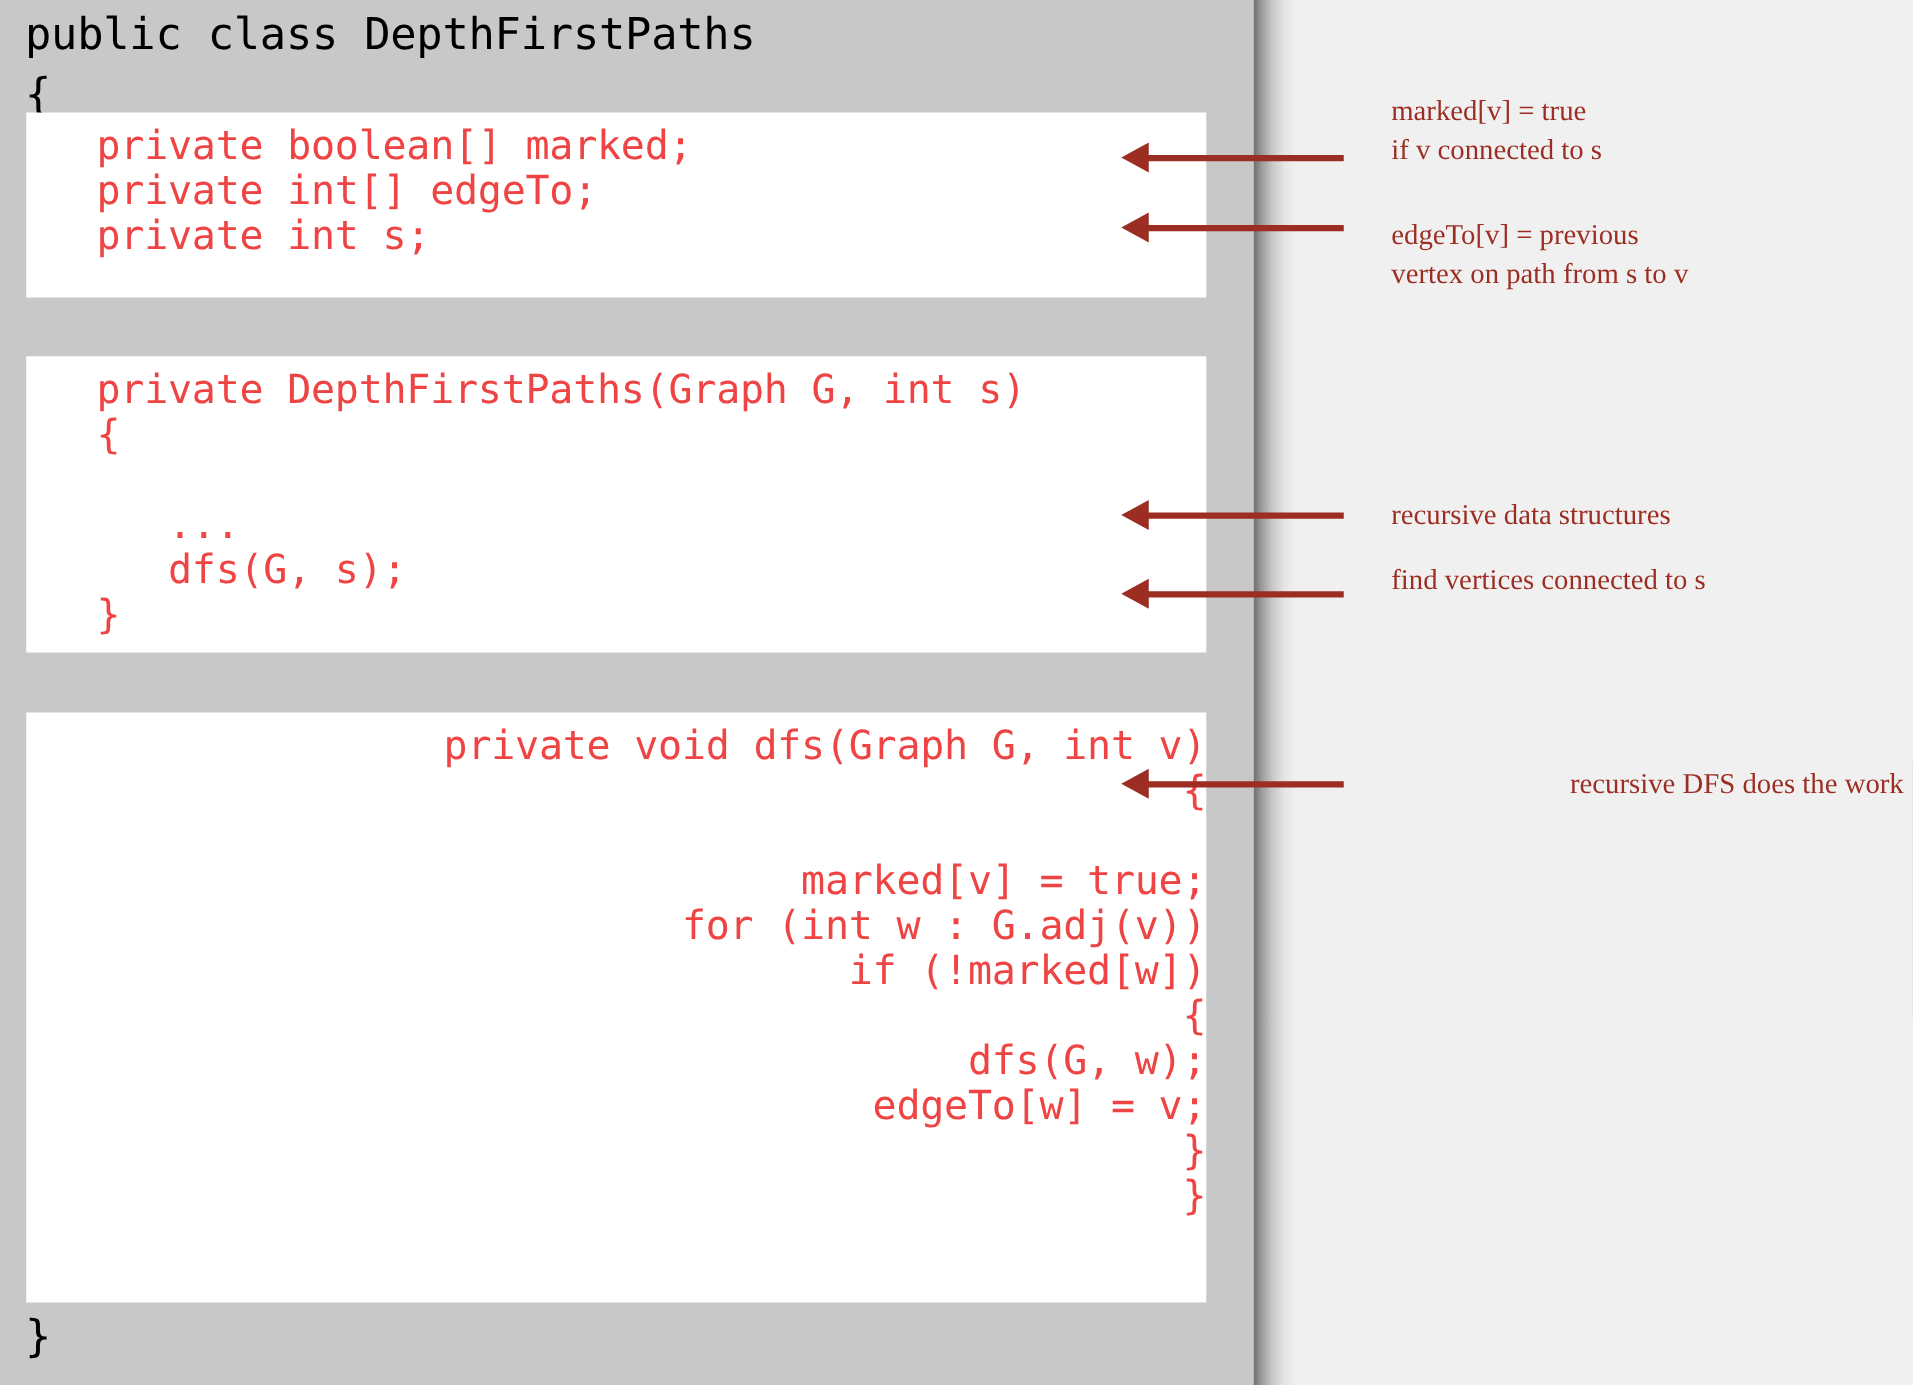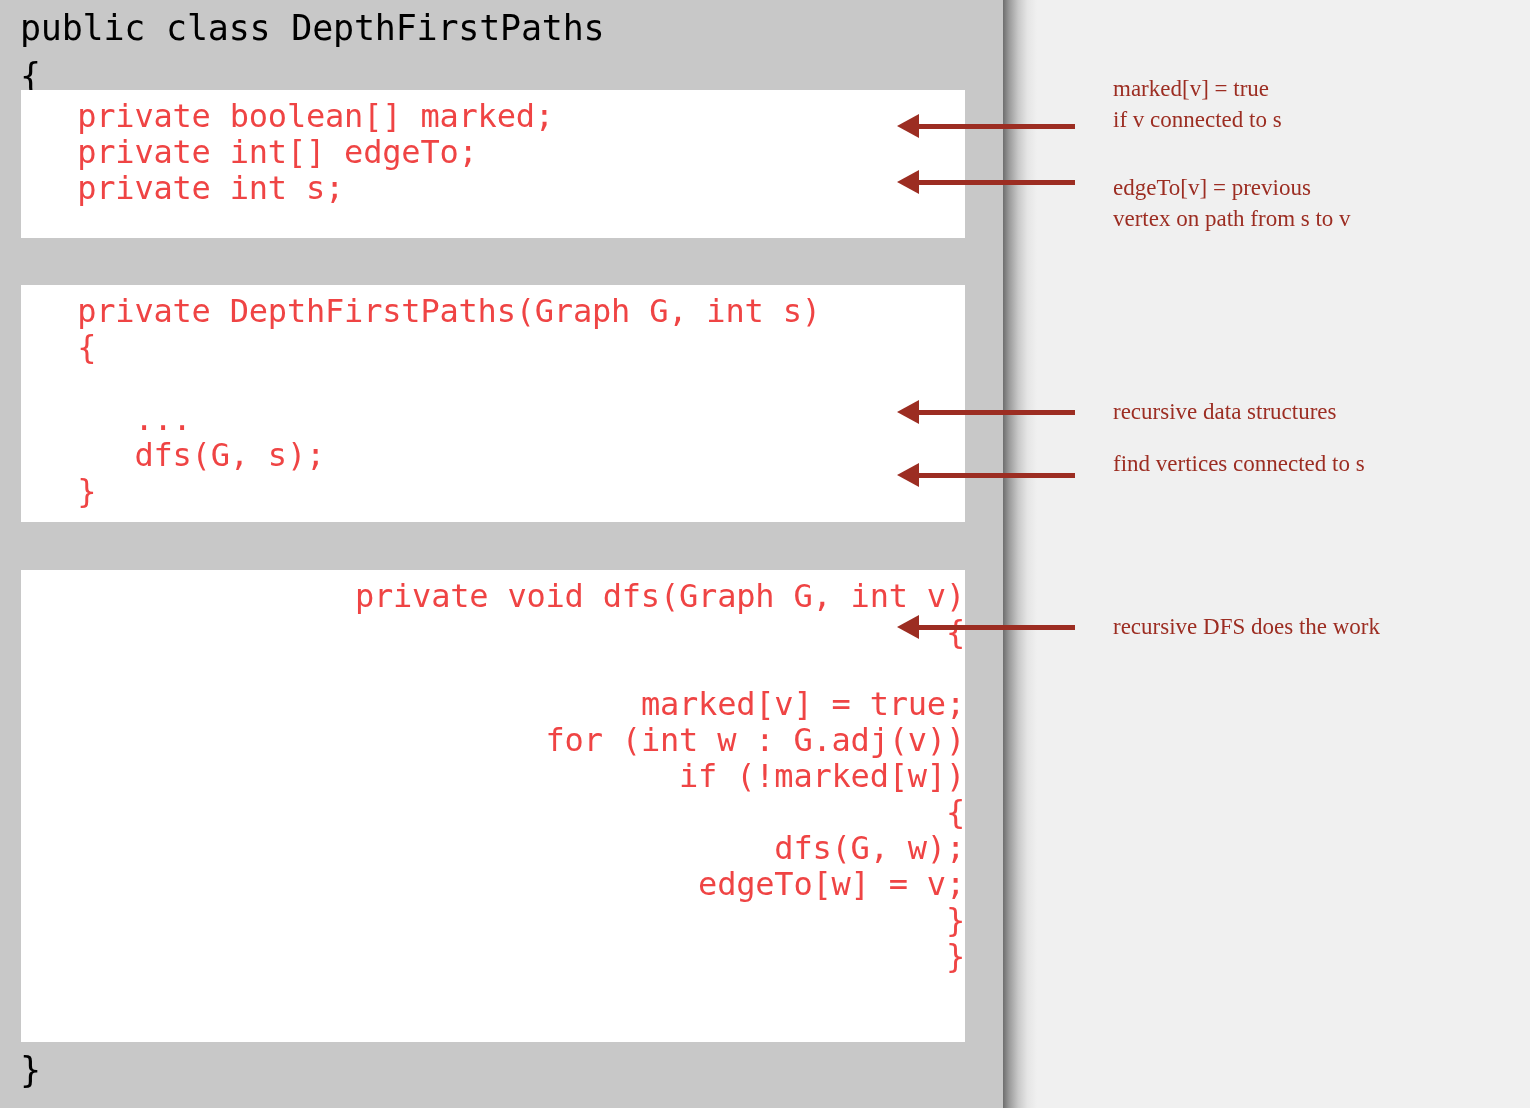--- a/index.html
+++ b/index.html
@@ -180,13 +180,13 @@
 <div class="annotation" style="top:73px;">marked[v] = true
 if v connected to s</div>
 
 <div class="annotation" style="top:172px;">edgeTo[v] = previous
 vertex on path from s to v</div>
 
 <div class="annotation" style="top:396px;">recursive data structures</div>
 
 <div class="annotation" style="top:448px;">find vertices connected to s</div>
 
-<div class="annotation" style="top:611px;">recursive DFS does the work</div>
+<div class="annotation" style="top:611px;text-align:right;">recursive DFS does the work</div>
 
 </body></html>

